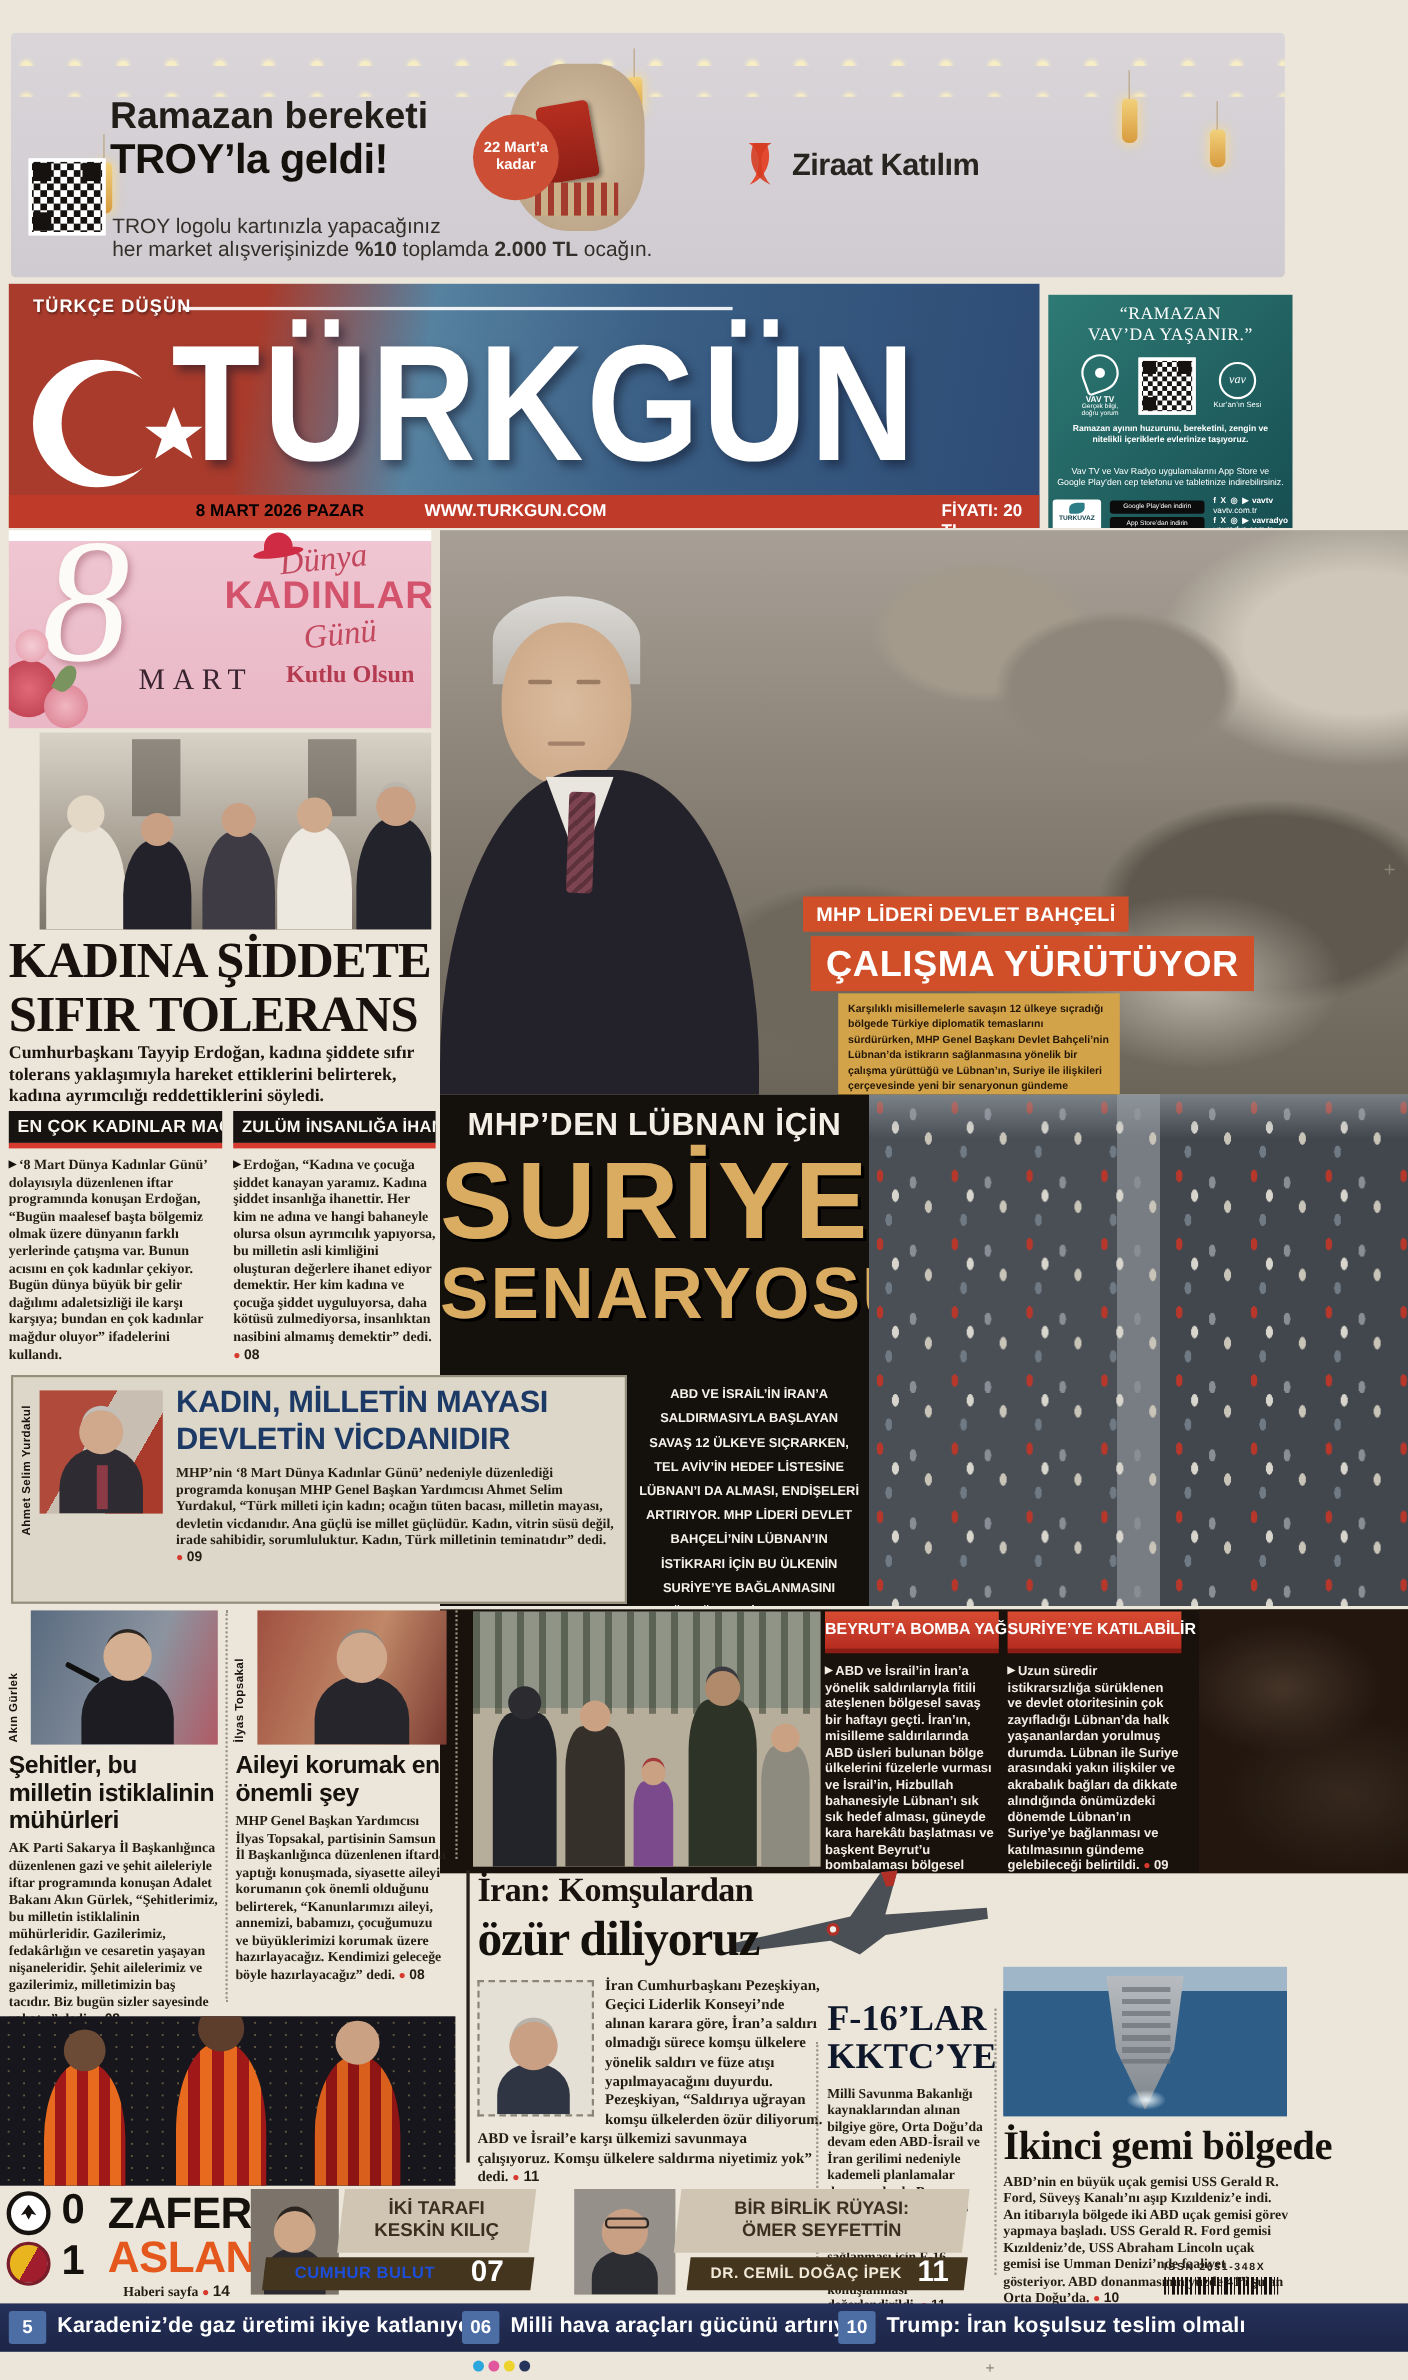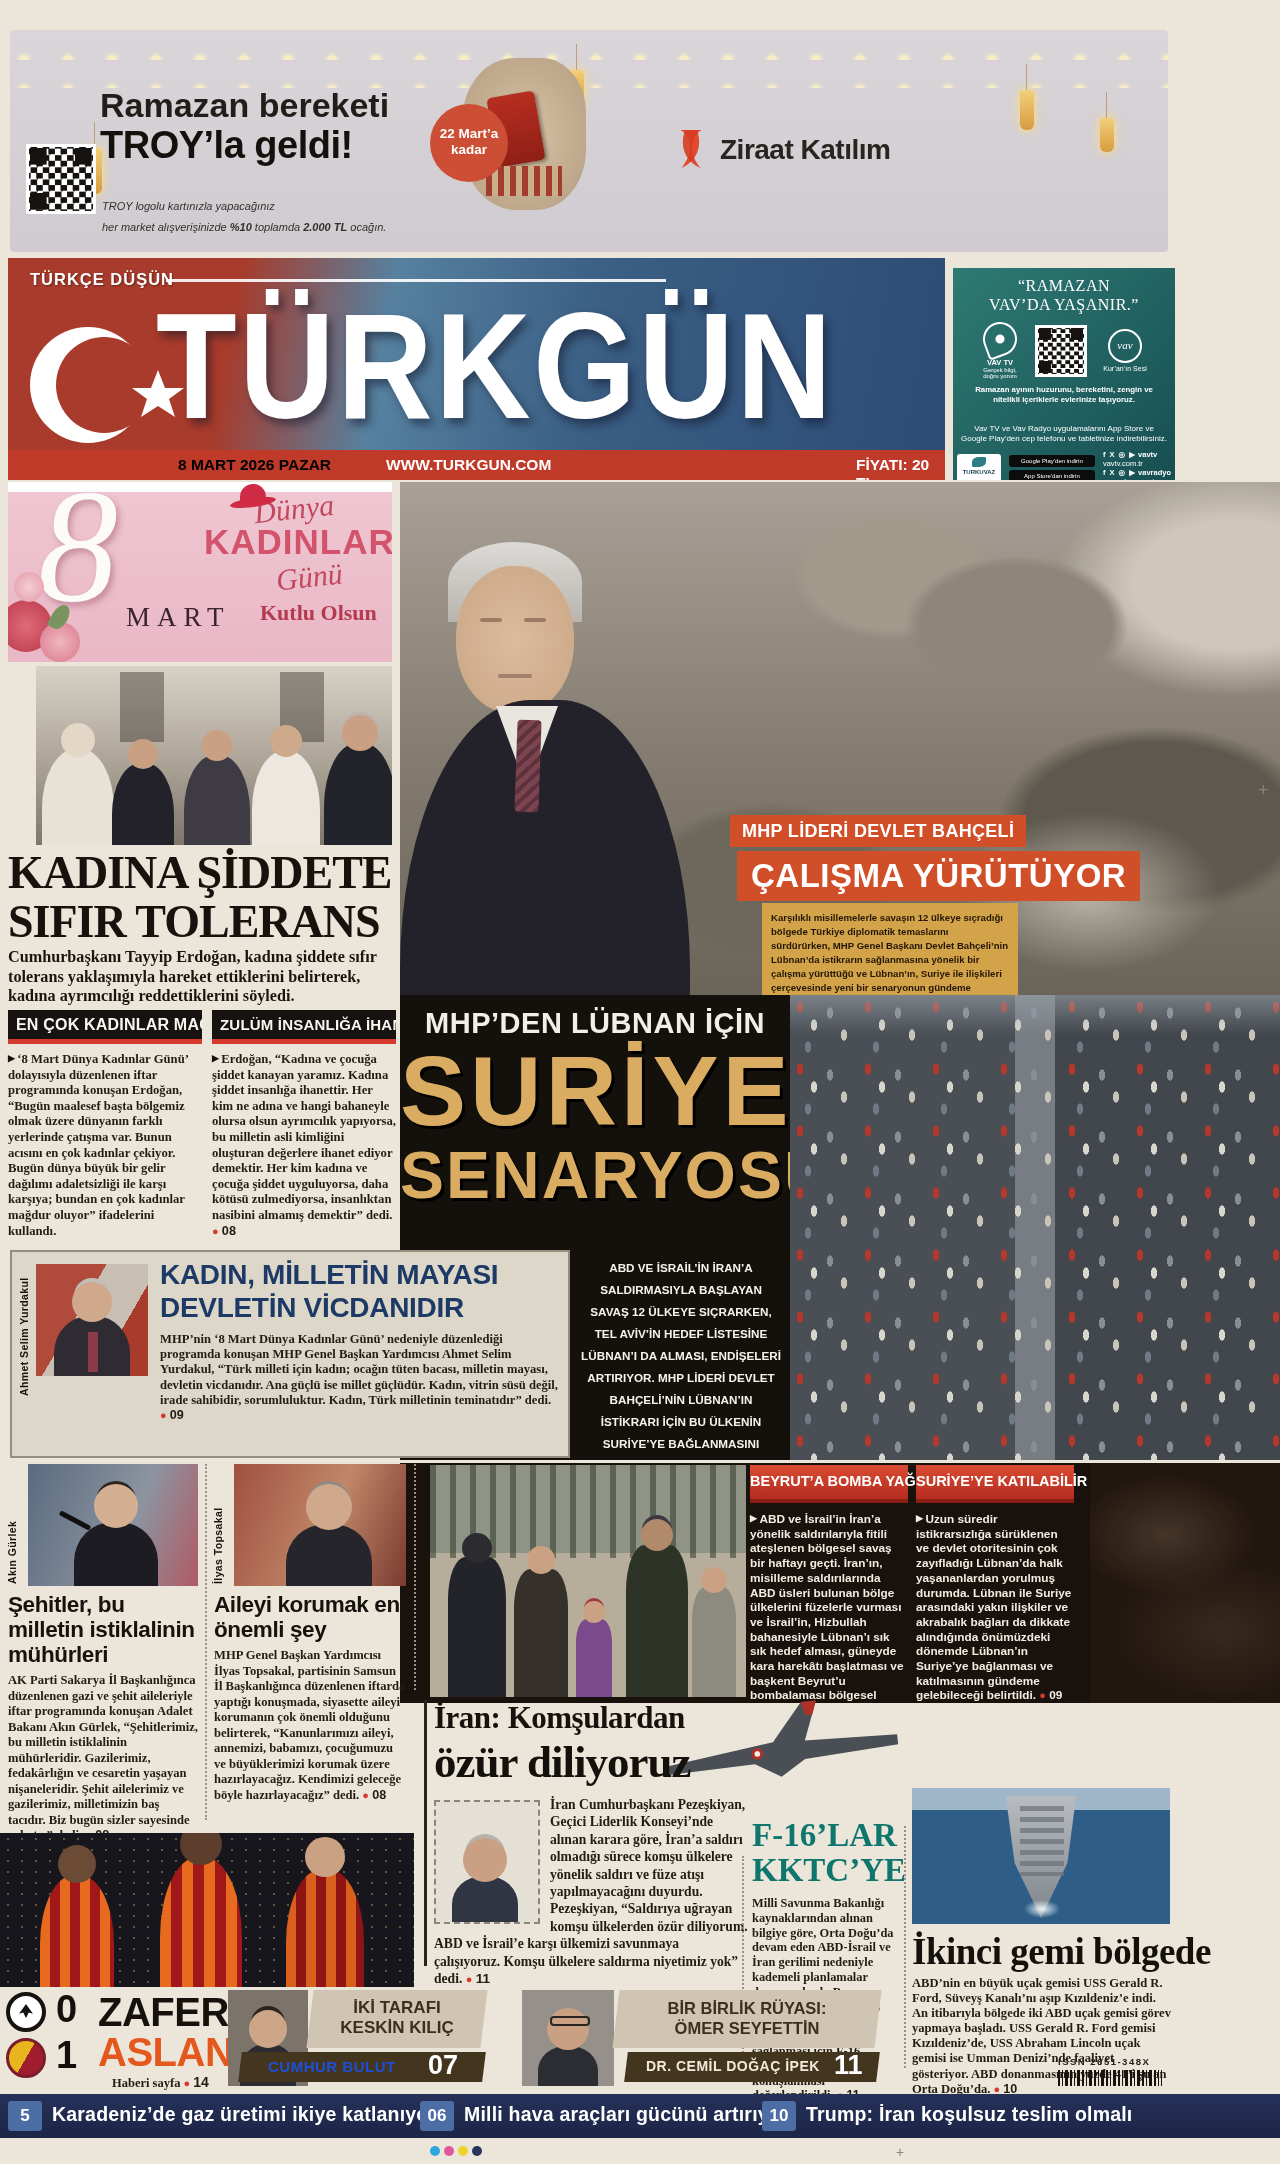--- a/index.html
+++ b/index.html
@@ -50,21 +50,21 @@
 
   <div class="abs" style="left:10px;top:30px;width:1158px;height:222px;background:linear-gradient(#d9d5d9,#cfcbd0);border-radius:4px;overflow:hidden;">
     <div class="abs" style="left:0;top:0;width:100%;height:58px;background-image:radial-gradient(circle 4px at 14px 30px,#f8eec4 0 4px,rgba(248,238,196,.35) 6px,transparent 9px);background-size:44px 30px;opacity:.95;"></div>
     <div class="lantern" style="left:78px;top:118px;height:46px;"></div>
     <div class="lantern" style="left:1010px;top:60px;height:40px;"></div>
     <div class="lantern" style="left:1090px;top:88px;height:34px;"></div>
     <div class="lantern" style="left:560px;top:40px;height:36px;"></div>
     <div class="abs qr" style="left:16px;top:114px;width:64px;height:64px;"></div>
     <div class="abs" style="left:90px;top:56px;font-size:34px;font-weight:700;color:#211d18;">Ramazan bereketi</div>
     <div class="abs" style="left:90px;top:94px;font-size:38px;font-weight:700;color:#14110d;letter-spacing:-.5px;">TROY’la geldi!</div>
-    <div class="abs" style="left:92px;top:166px;width:600px;font-size:11px;line-height:21px;color:#33302b;font-style:italic;">
+    <div class="abs" style="left:92px;top:166px;width:600px;font-size:19px;line-height:21px;color:#33302b;">
       <span>TROY logolu kartınızla yapacağınız</span><br>
       <span>her market alışverişinizde </span><b>%10</b><span> toplamda </span><b>2.000 TL</b><span> ocağın.</span>
     </div>
 
     <div class="abs" style="left:452px;top:28px;width:124px;height:152px;background:radial-gradient(#d6c3a6,#b59d80);border-radius:42% 36% 40% 44%;overflow:hidden;">
       <div class="abs" style="left:30px;top:36px;width:48px;height:70px;background:linear-gradient(#b62e20,#8f1f16);border-radius:5px;transform:rotate(-10deg);box-shadow:2px 2px 4px rgba(0,0,0,.4);"></div>
       <div class="abs" style="left:24px;top:108px;width:76px;height:30px;background:repeating-linear-gradient(90deg,#a33b2e 0 6px,#c9b089 6px 12px);"></div>
     </div>
     <div class="abs" style="left:420px;top:74px;width:78px;height:78px;border-radius:50%;background:#cc4f35;color:#fff;text-align:center;font-weight:700;font-size:13.5px;line-height:16px;padding-top:22px;box-sizing:border-box;">
       <span>22 Mart’a</span><br><span>kadar</span>
@@ -352,21 +352,21 @@
     <div style="float:left;width:102px;height:120px;margin:4px 10px 4px 0;border:2px dashed #8a8578;background:#e4e0d6;position:relative;overflow:hidden;">
       <div class="fig" style="left:16px;width:66px;height:46px;background:#2f3542;">
           <i style="top:-38px;width:44px;height:44px;background:#c9a084;box-shadow:0 -6px 0 -2px #b7b3ab;"></i>
         </div>
     </div>
     <span>İran Cumhurbaşkanı Pezeşkiyan, Geçici Liderlik Konseyi’nde alınan karara göre, İran’a saldırı olmadığı sürece komşu ülkelere yönelik saldırı ve füze atışı yapılmayacağını duyurdu. Pezeşkiyan, “Saldırıya uğrayan komşu ülkelerden özür diliyorum. ABD ve İsrail’e karşı ülkemizi savunmaya çalışıyoruz. Komşu ülkelere saldırma niyetimiz yok” dedi.</span>
     <span class="pgdot"> ●</span> <span class="pgnum">11</span>
   </div>
 
   <div class="abs dotted-v" style="left:742px;top:1856px;height:212px;"></div>
-  <div class="abs serif" style="left:752px;top:1818px;width:156px;color:#0f766e;">
+  <div class="abs serif" style="left:752px;top:1818px;width:156px;color:#0f172a;">
     <div style="font-size:33px;line-height:34px;font-weight:700;">F-16’LAR</div>
     <div style="font-size:33px;line-height:36px;font-weight:700;">KKTC’YE</div>
   </div>
   <div class="abs colbody" style="left:752px;top:1896px;width:152px;font-size:12.4px;line-height:14.8px;">
     <span>Milli Savunma Bakanlığı kaynaklarından alınan bilgiye göre, Orta Doğu’da devam eden ABD-İsrail ve İran gerilimi nedeniyle kademeli planlamalar devreye alındı. Bu kapsamda Kuzey Kıbrıs Türk Cumhuriyeti’nin (KKTC) güvenliğinin sağlanması için F-16 uçaklarının adaya konuşlanması değerlendirildi.</span>
     <span class="pgdot"> ●</span> <span class="pgnum">11</span>
   </div>
 
   <div class="abs dotted-v" style="left:904px;top:1826px;height:242px;"></div>
   <div class="abs" style="left:912px;top:1788px;width:258px;height:136px;background:linear-gradient(#9fb6c8 0 16%,#2e5e88 16% 100%);overflow:hidden;">

